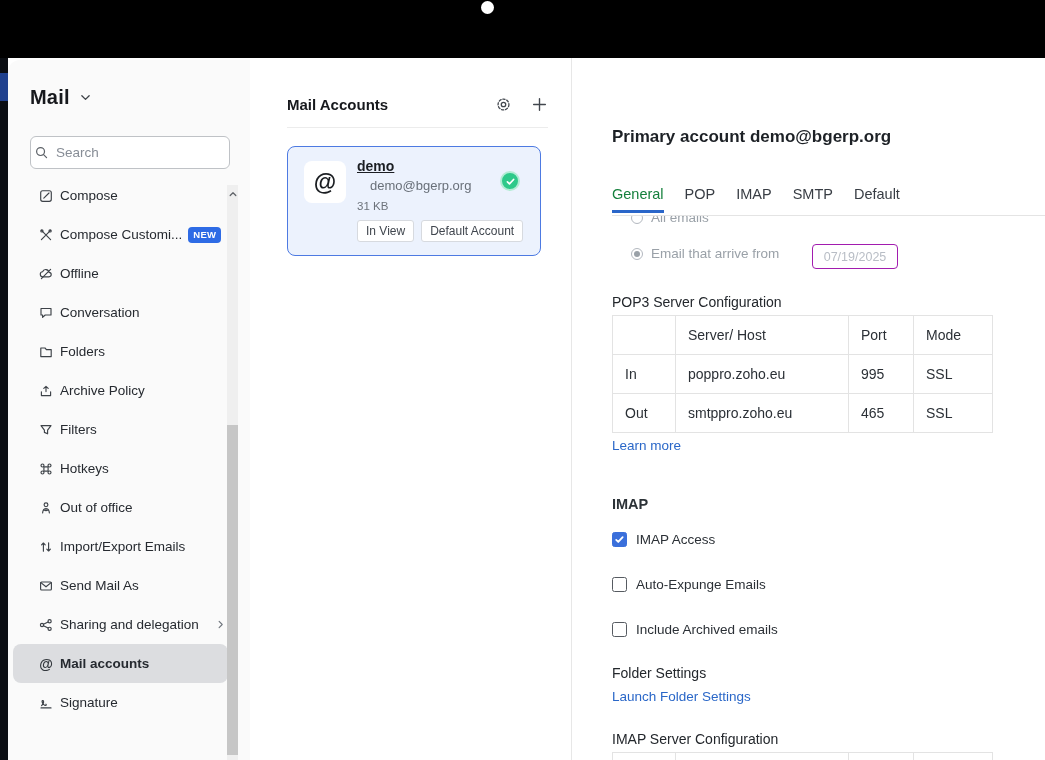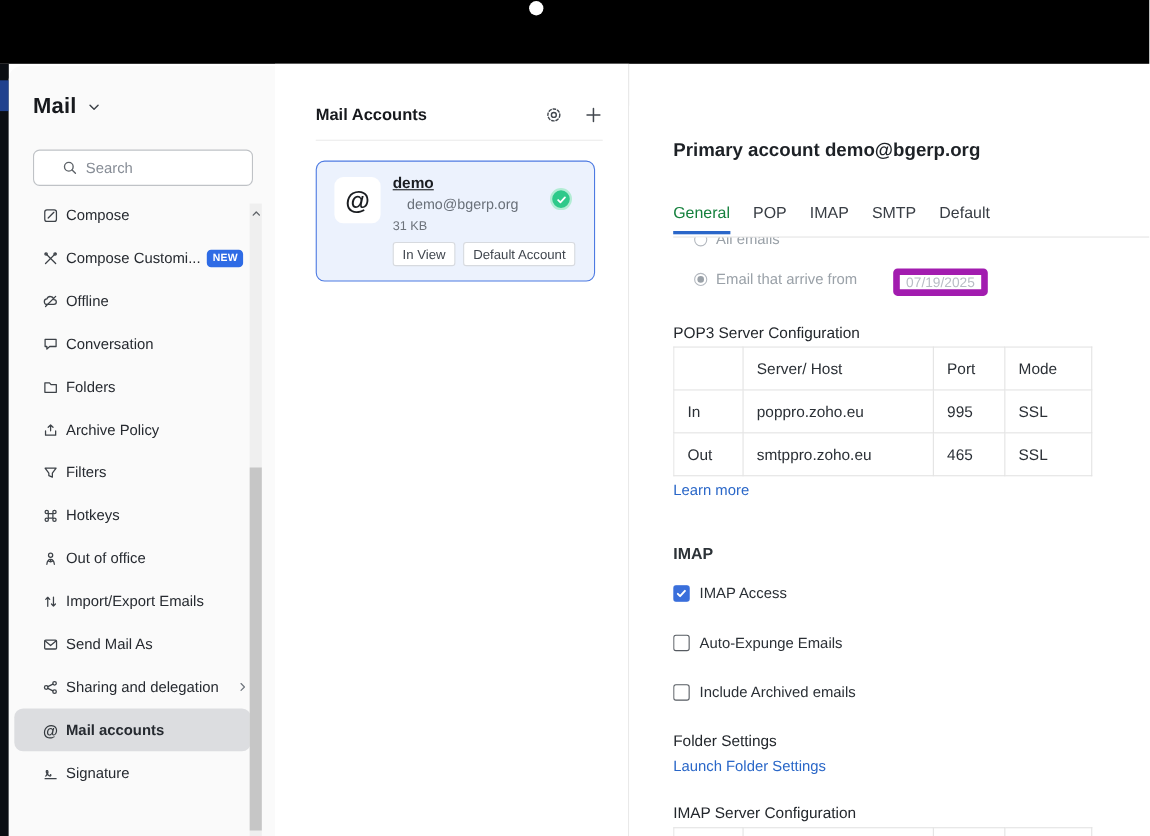--- a/index.html
+++ b/index.html
@@ -15,21 +15,21 @@
   .topbar { position:absolute; left:0; top:0; width:1045px; height:58px; background:#000; }
   .topdot { position:absolute; left:481px; top:1px; width:13px; height:13px; border-radius:50%; background:#fff; }
   .left-strip { position:absolute; left:0; top:58px; width:8px; bottom:0; background:#0b0e13; }
   .left-strip .frag { position:absolute; left:0; top:15px; width:8px; height:28px; background:#20418e; }
 
   
   .sidebar { position:absolute; left:8px; top:60px; width:242px; height:700px; background:#fafafa; border-top-left-radius:12px; }
   .sb-title { position:absolute; left:22px; top:26px; display:flex; align-items:center; gap:9px; }
   .sb-title .t { font-size:20px; font-weight:700; color:#17191d; letter-spacing:.2px; }
   .sb-search { position:absolute; left:22px; top:76px; width:200px; height:33px; background:#fff;
-    border:1px solid #bfc2c6; border-radius:6px; display:flex; align-items:center; padding:0 25px; gap:7px; }
+    border:1px solid #bfc2c6; border-radius:6px; display:flex; align-items:center; padding:0 3px; gap:7px; }
   .sb-search input { border:none; outline:none; background:transparent; font-size:13.5px; width:150px;
     font-family:"Liberation Sans",sans-serif; color:#33383d; }
   .sb-search input::placeholder { color:#878d96; }
   .sb-list { position:absolute; left:0; top:116px; width:226px; }
   .sb-item { position:relative; height:39px; display:flex; align-items:center; padding-left:30px; padding-right:8px; cursor:pointer; }
   .sb-item .ig { width:16px; height:16px; display:flex; align-items:center; justify-content:center; flex:none; }
   .sb-item .lbl { margin-left:6px; padding-left:0; font-size:13.5px; color:#262a30; white-space:nowrap; }
   .sb-item .lbl { margin-left:6px; }
   .sb-item.selected { background:#dcdde0; border-radius:8px; margin-left:5px; padding-left:25px; width:215px; }
   .sb-item.selected .lbl { font-weight:700; }
@@ -70,21 +70,21 @@
   .rp-tab { font-size:14.5px; color:#383d44; padding-bottom:8px; cursor:pointer; }
   .rp-tab.active { color:#15803d; border-bottom:3px solid #2a66c9; }
   .rp-tabdiv { position:absolute; left:40px; right:0; top:119px; height:1px; background:#e4e4e4; }
   .rp-content { position:absolute; left:40px; right:0; top:120px; bottom:0; overflow:hidden; }
 
   .radio-row { position:absolute; display:flex; align-items:center; }
   .radio { width:12px; height:12px; border-radius:50%; border:1.5px solid #b3b8bf; background:#fff; flex:none;
     display:flex; align-items:center; justify-content:center; }
   .radio.on::after { content:""; width:6px; height:6px; border-radius:50%; background:#9aa1a8; }
   .radio-lbl { margin-left:8px; font-size:13.5px; color:#9aa1a8; }
-  .date-box { position:absolute; left:181px; top:-2px; width:86px; height:25px; border:6px solid #a21caf; border-radius:4px;
+  .date-box { position:absolute; left:181px; top:-2px; width:86px; height:25px; border:1px solid #a21caf; border-radius:4px;
     text-align:center; font-size:12.5px; color:#b8bdc5; background:#fff; font-family:"Liberation Sans",sans-serif; outline:none; }
 
   .rp-h { position:absolute; font-size:14px; color:#23272c; }
   .rp-h.bold { font-weight:700; font-size:14.5px; color:#2c3237; }
   .cfg-table { position:absolute; border-collapse:collapse; table-layout:fixed; width:380px; }
   .cfg-table td { border:1px solid #e3e3e3; height:39px; padding:0 4px 0 12px; font-size:14px; color:#2b3036; background:#fff; }
   .link { position:absolute; font-size:13.5px; color:#2a67c8; cursor:pointer; }
 
   .chk-row { position:absolute; display:flex; align-items:center; cursor:pointer; }
   .cbx { width:15px; height:15px; border:1.5px solid #565b61; border-radius:2.5px; background:#fff; flex:none;

